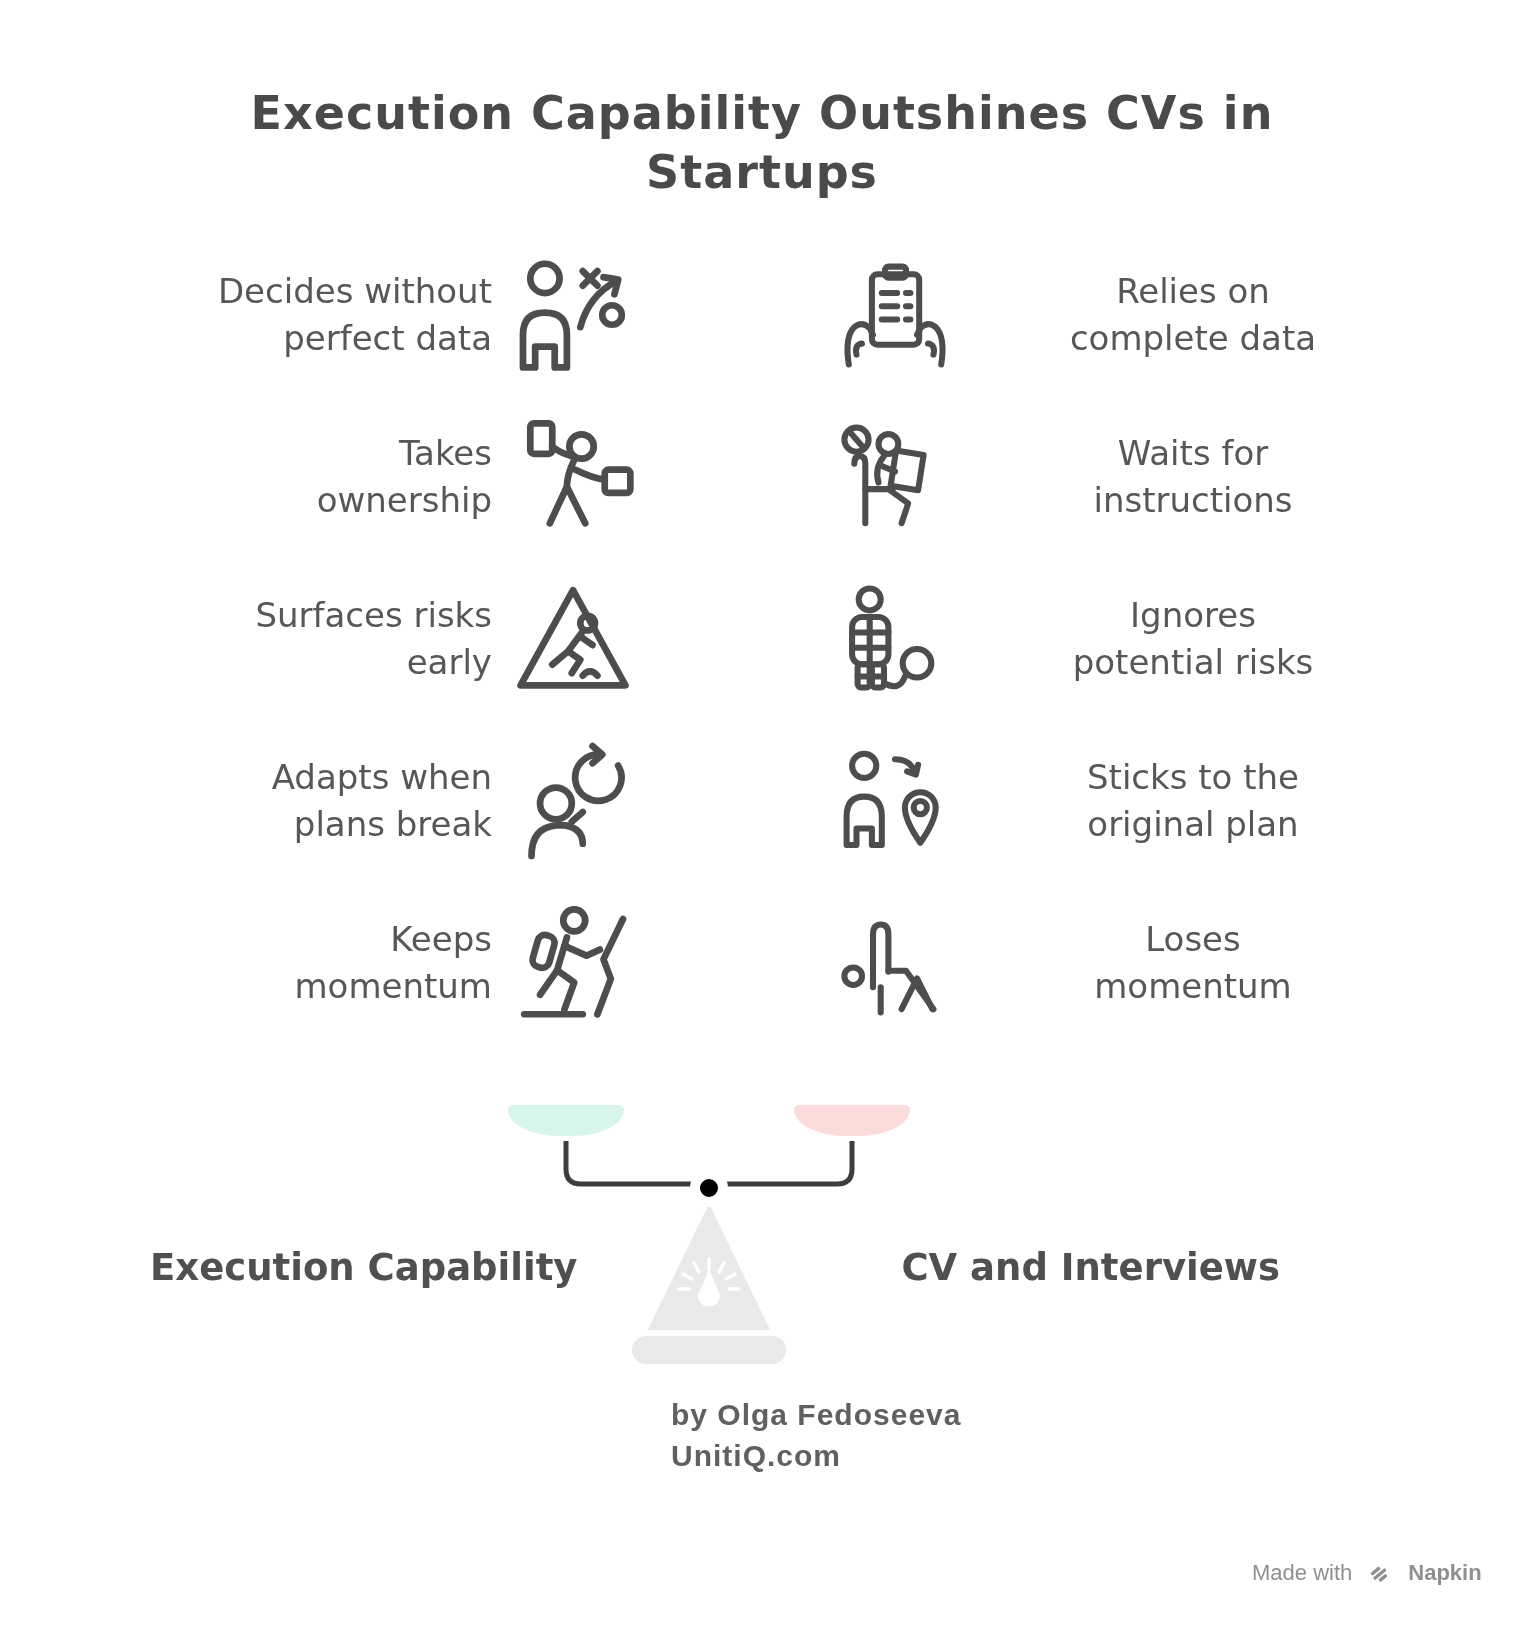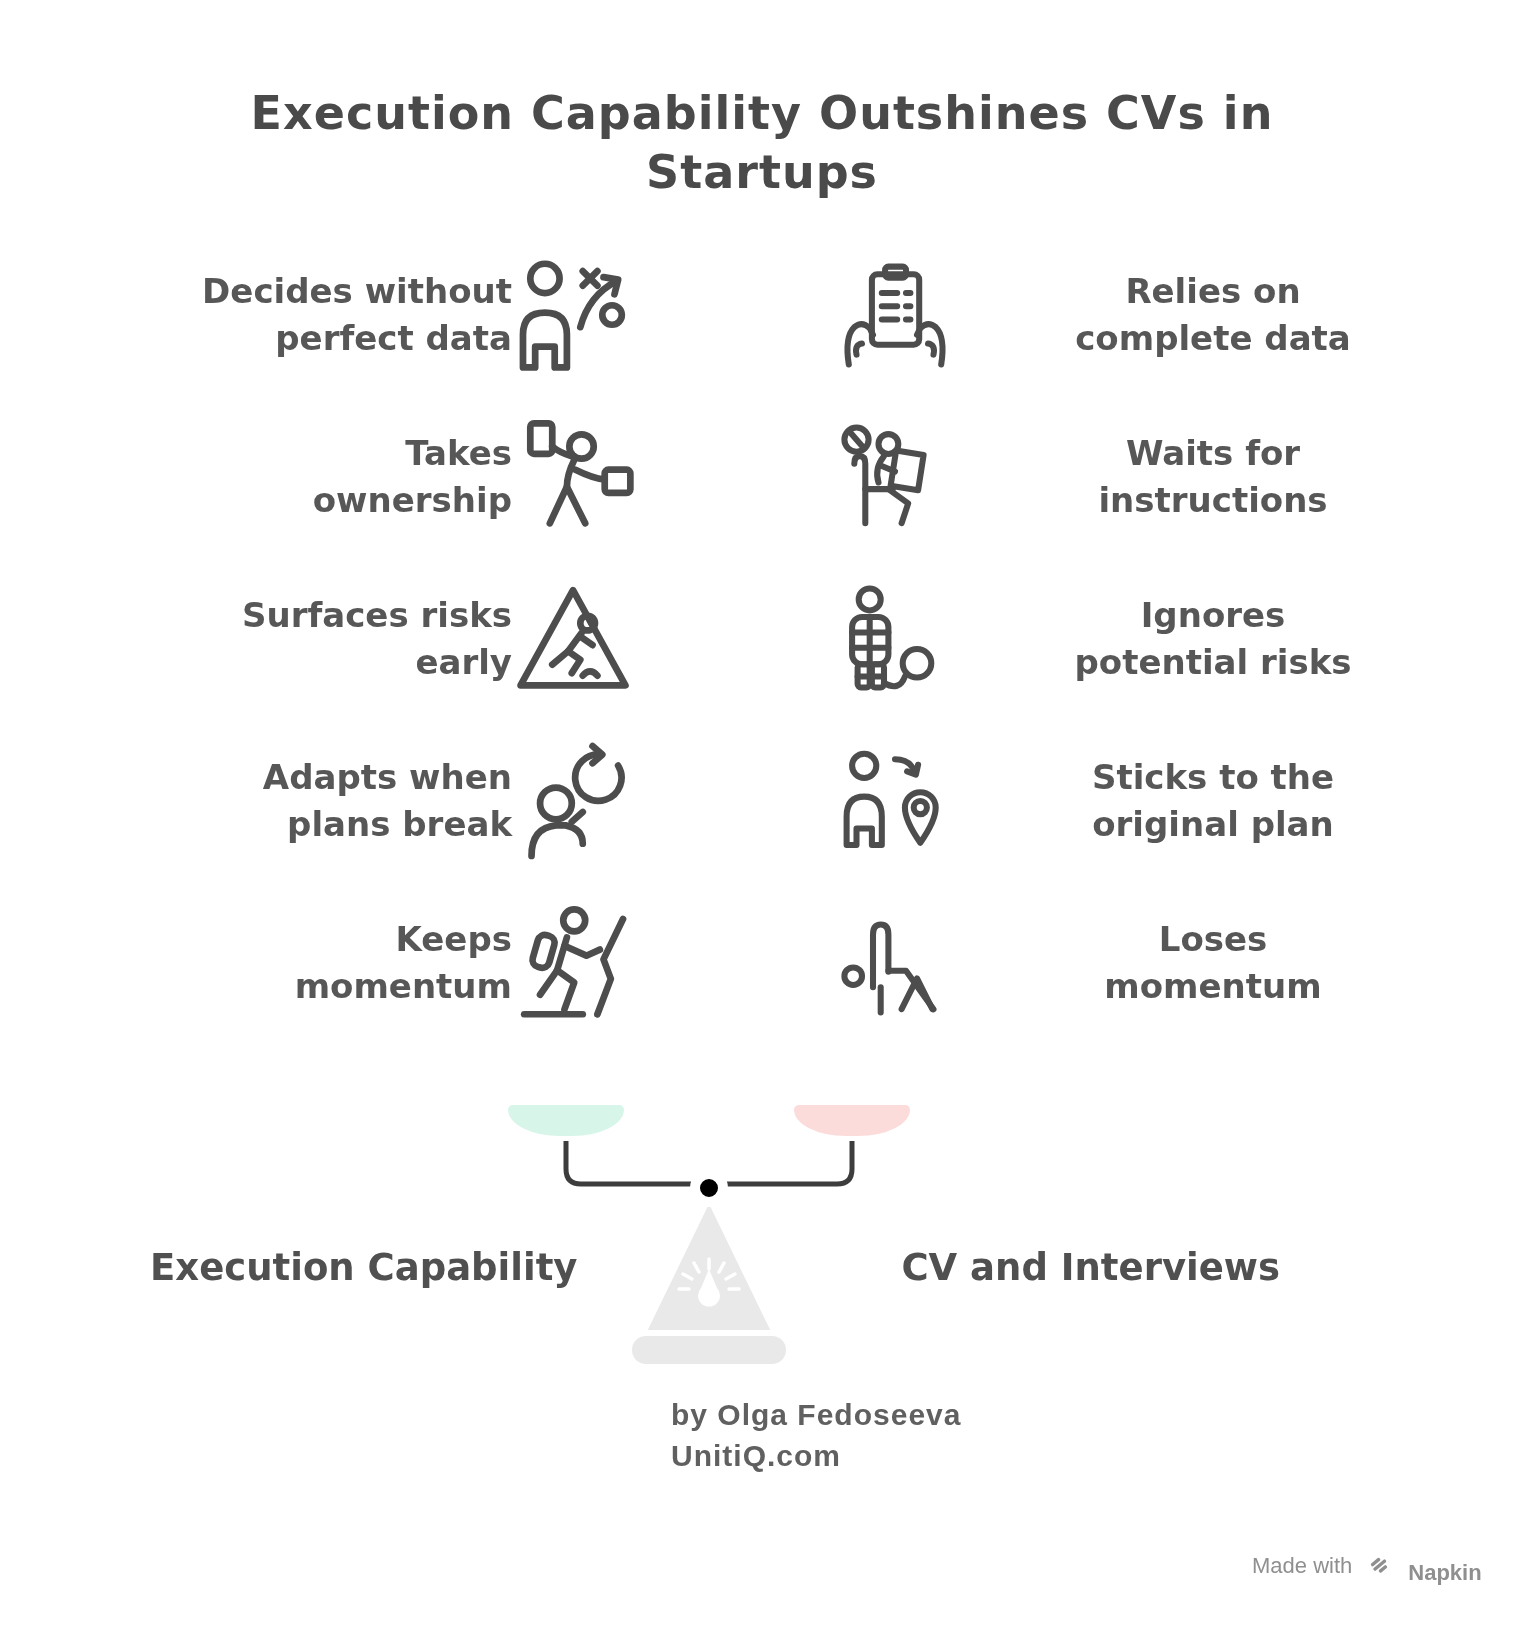--- a/index.html
+++ b/index.html
@@ -3,41 +3,41 @@
 <meta charset="utf-8">
 <style>
   html,body{margin:0;padding:0;background:#000;}
   .canvas{position:relative;width:1524px;height:1634px;background:#ffffff;overflow:hidden;
           font-family:"DejaVu Sans",sans-serif;}
   .title{position:absolute;top:84px;left:0;right:0;text-align:center;
          font-size:46px;font-weight:bold;line-height:59px;color:#4a4a4a;
          white-space:pre-line;letter-spacing:1px;}
   .row{position:absolute;left:0;width:100%;height:150px;}
   .row-1{top:240px}.row-2{top:402px}.row-3{top:564px}.row-4{top:726px}.row-5{top:888px}
-  .label{font-size:34px;font-weight:bold;line-height:47px;color:#575757;
-         white-space:pre-line;position:absolute;top:50%;transform:translateY(-50%);margin-left:20px;}
+  .label{font-size:34px;font-weight:normal;line-height:47px;color:#575757;
+         white-space:pre-line;position:absolute;top:50%;transform:translateY(-50%);}
   .label.left{left:0;width:492px;text-align:right;}
   .label.right{left:958px;width:470px;text-align:center;}
   .iconbox{position:absolute;top:50%;transform:translateY(-50%);display:flex;
            align-items:center;justify-content:center;color:#4d4d4d;}
   .iconbox.left{left:512px;width:122px;height:122px;}
   .iconbox.right{left:840px;width:110px;height:110px;}
   .iconbox svg{width:100%;height:100%;}
   
   .pan{position:absolute;top:1100px;width:126px;height:41px;box-sizing:border-box;
        border:5px solid #fff;border-radius:10px 10px 58px 58px / 10px 10px 32px 32px;}
   .pan.left{left:503px;}
   .pan.right{left:789px;}
   .scale-svg{position:absolute;left:470px;top:1085px;width:480px;height:300px;}
   .scale-label{position:absolute;top:1246px;font-size:37px;font-weight:bold;color:#505050;}
   .scale-label.left{left:150px;width:510px;text-align:left;}
   .scale-label.right{left:820px;width:460px;text-align:right;}
   .credit{position:absolute;left:671px;top:1394px;font-family:"Liberation Sans",sans-serif;
           font-size:30px;line-height:41px;color:#606060;letter-spacing:1px;font-weight:bold;}
-  .footer{position:absolute;left:1252px;top:1553px;display:flex;align-items:flex-start;gap:16px;
+  .footer{position:absolute;left:1252px;top:1553px;display:flex;align-items:flex-end;gap:16px;
           font-family:"Liberation Sans",sans-serif;font-size:22px;color:#8f8f8f;}
   .footer .brand{font-weight:bold;margin-top:7px;}
   .footer .madewith{font-weight:500;}
 </style>
 </head>
 <body>
 
 <div class="canvas">
 
   <div class="title">Execution Capability Outshines CVs in

